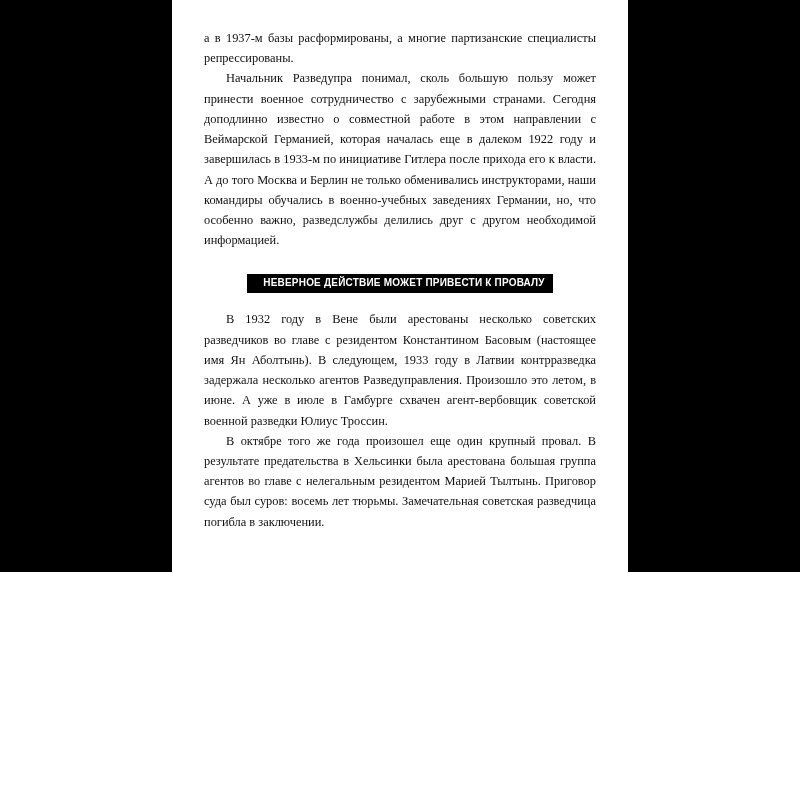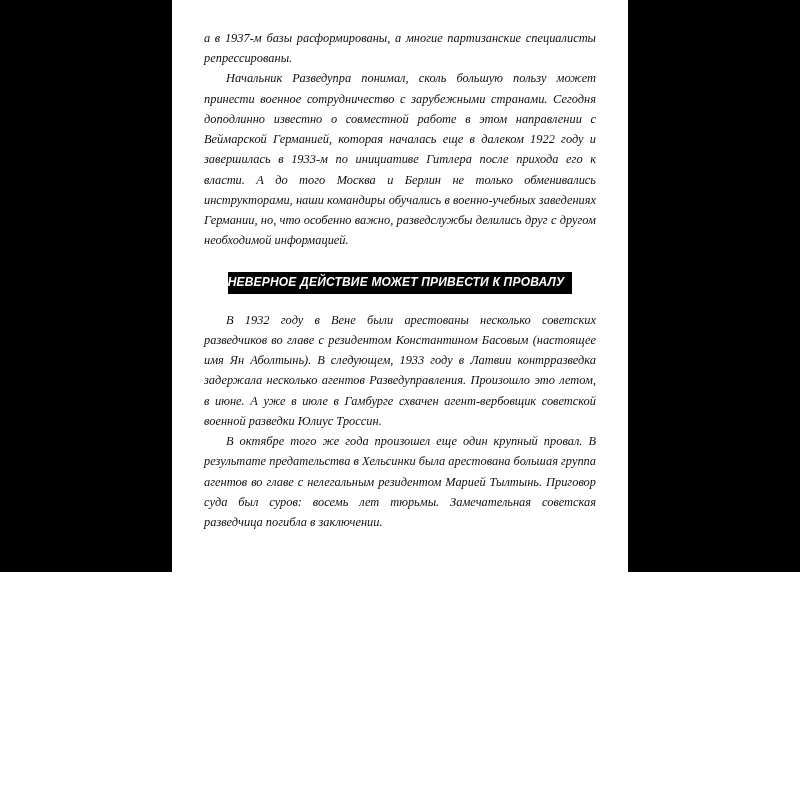--- a/index.html
+++ b/index.html
@@ -6,21 +6,20 @@
     margin: 0;
     padding: 0;
     background: #ffffff;
   }
   .page {
     position: relative;
     width: 800px;
     height: 572px;
     background: #0c4a6e;
     overflow: hidden;
-    font-style: italic;
   }
   .band {
     position: absolute;
     top: 0;
     bottom: 0;
     background: #000000;
   }
   .band-left { left: 0; width: 172px; }
   .band-right { right: 0; width: 172px; }
 
@@ -58,23 +57,23 @@
   .heading-wrap {
     margin: 22px 0 16px 0;
     text-align: center;
   }
   .heading {
     display: inline-block;
     background: #000000;
     color: #ffffff;
     font-family: "Liberation Sans", sans-serif;
     font-weight: bold;
-    font-size: 12px;
+    font-size: 10px;
     letter-spacing: 0.2px;
-    padding: 3px 8px 4px 0;
+    padding: 3px 8px 4px 16px;
     line-height: 1.2;
   }
 
   .folio {
     position: absolute;
     left: 0;
     right: 0;
     bottom: 14px;
     text-align: center;
     font-family: "Liberation Serif", serif;

